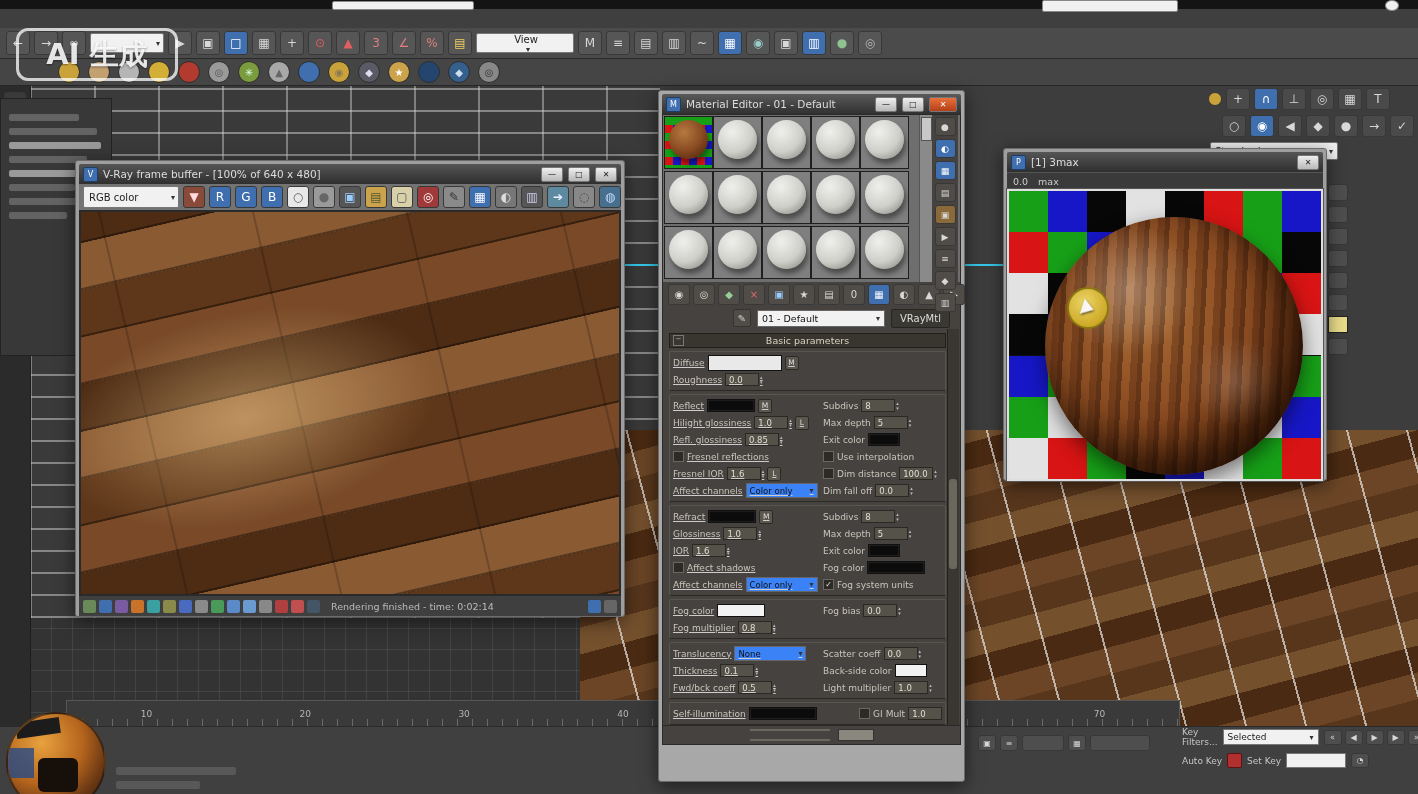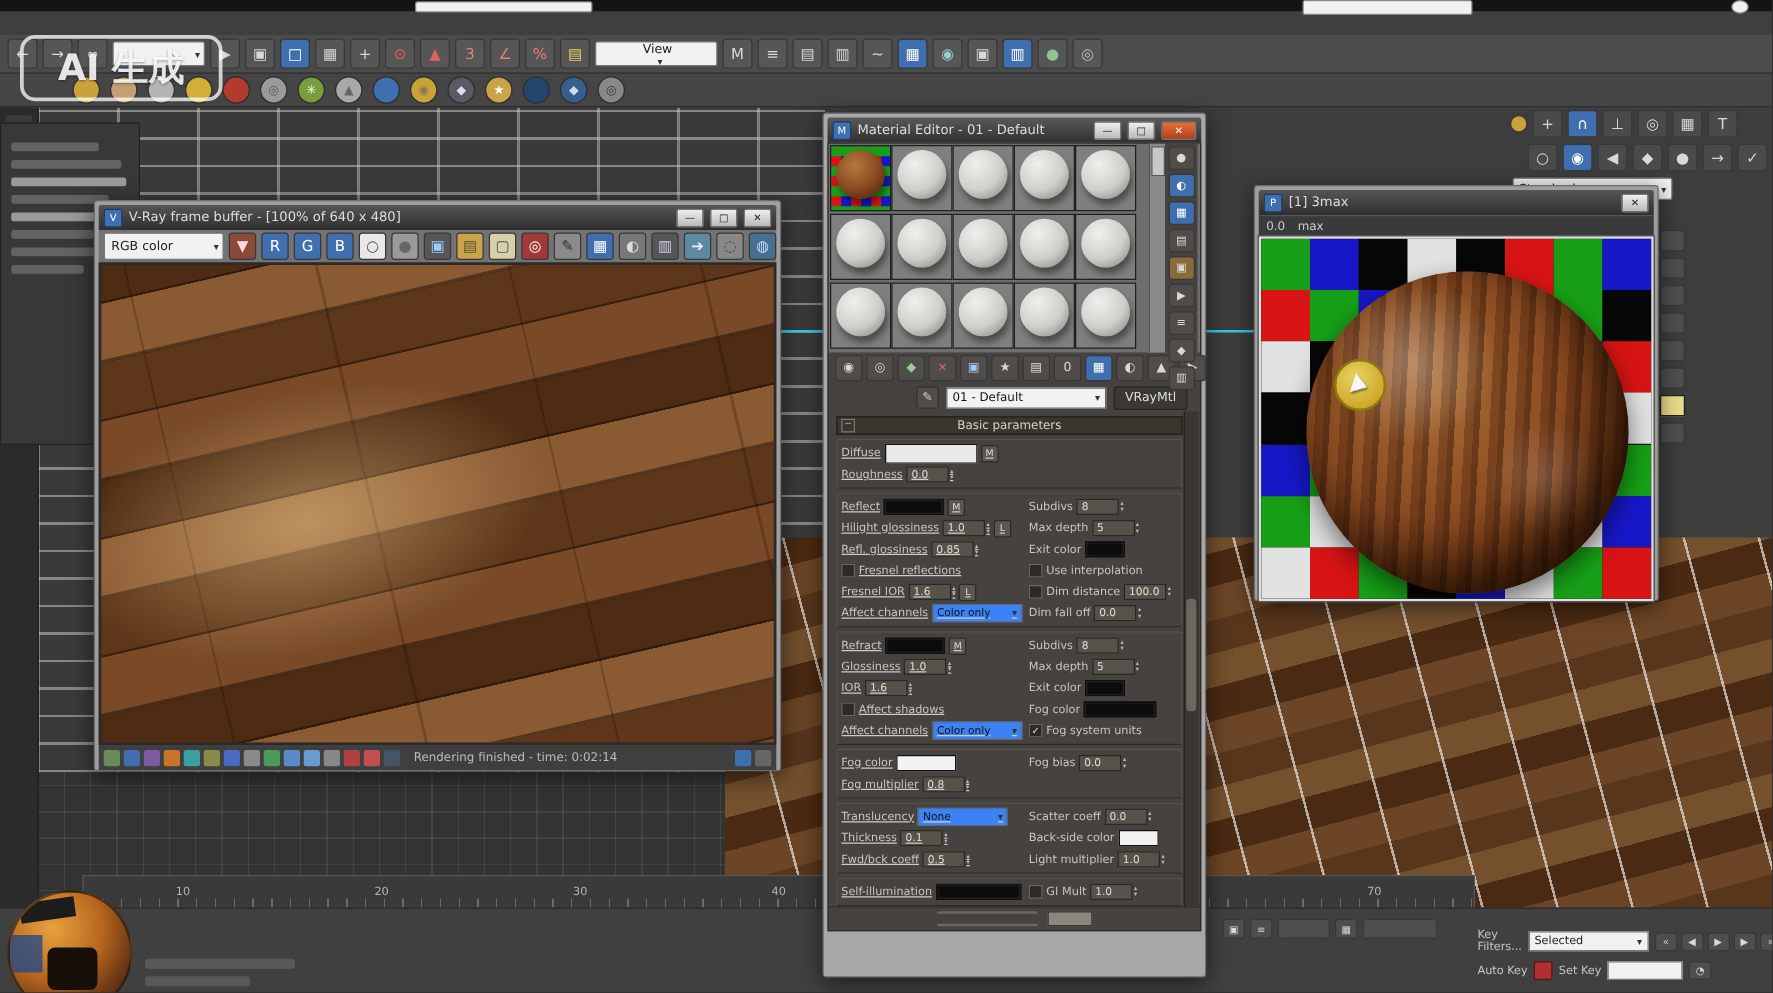--- a/index.html
+++ b/index.html
@@ -146,21 +146,21 @@
       color:rgba(255,255,255,.88);font-size:29px;font-weight:bold;text-shadow:0 1px 2px rgba(0,0,0,.4);}
   
   .trackbar{left:66px;top:700px;width:1112px;height:26px;background:#3a3a3a;border:1px solid #565656;z-index:1;
     background-image:repeating-linear-gradient(90deg,rgba(200,200,200,.35) 0 1px,transparent 1px 15px);
     background-size:100% 8px;background-repeat:no-repeat;background-position:0 100%;
     display:flex;align-items:center;justify-content:space-around;color:#b5b5b5;font-size:9px;}
   .statusbar{left:0;top:726px;width:1418px;height:68px;background:#404040;border-top:1px solid #2a2a2a;z-index:1;}
   .statusbar .chip{position:absolute;background:#6f6f6f;opacity:.5;border-radius:2px;height:8px;}
   .midtools{position:absolute;left:978px;top:8px;display:flex;gap:4px;align-items:center;}
   .midtools .ic{width:16px;height:14px;background:#4e4e4e;font-size:8px;}
-  .animpanel{position:absolute;left:1182px;top:16px;width:232px;color:#c5c5c5;font-size:9px;}
+  .animpanel{position:absolute;left:1182px;top:0;width:232px;color:#c5c5c5;font-size:9px;}
   .animrow{display:flex;align-items:center;gap:5px;margin-bottom:6px;}
   .wsel{background:#f1f1f1;color:#222;border:1px solid #777;height:14px;min-width:86px;display:flex;align-items:center;
         justify-content:space-between;padding:0 4px;font-size:9px;}
   .animrow .ic{width:16px;height:13px;background:#4e4e4e;font-size:8px;}
   .keyicon{width:13px;height:13px;background:#b03030;border-radius:2px;border:1px solid #5e1212;}
   .winput{background:#f1f1f1;border:1px solid #777;height:13px;width:58px;}
   #circlecam{left:6px;top:712px;width:96px;height:96px;border-radius:50%;z-index:10;overflow:hidden;
      border:2px solid rgba(20,20,20,.6);
      background:radial-gradient(circle at 35% 30%,#e8a23e,#b5651d 45%,#6e3a14 70%,#28160a 100%),#333;}
   #circlecam .deco1{position:absolute;left:8px;top:6px;width:44px;height:16px;background:#1c1c1c;transform:rotate(-8deg);}
@@ -729,21 +729,21 @@
                 </div>
               </div>
             </div>
             <div class="pgroup">
               <div class="prow">
                 <div class="cellL">
                   <span class="plabel">Self-illumination</span>
                   <span class="swatch" style="background: rgb(11, 11, 11); width: 66px;"></span>
                 </div>
                 <div class="cellR">
-                  <span style="display: inline-flex; align-items: center; gap: 3px;">
+                  <span style="display: inline-flex; align-items: center; gap: 3px; margin-left: 36px;">
                     <span class="cb"></span>
                     <span class="plabel">GI</span>
                   </span>
                   <span class="plabel">Mult</span>
                   <span class="spin">
                     <span class="spinval">1.0</span>
                     <span class="arrows">▴<br>▾</span>
                   </span>
                 </div>
               </div>

